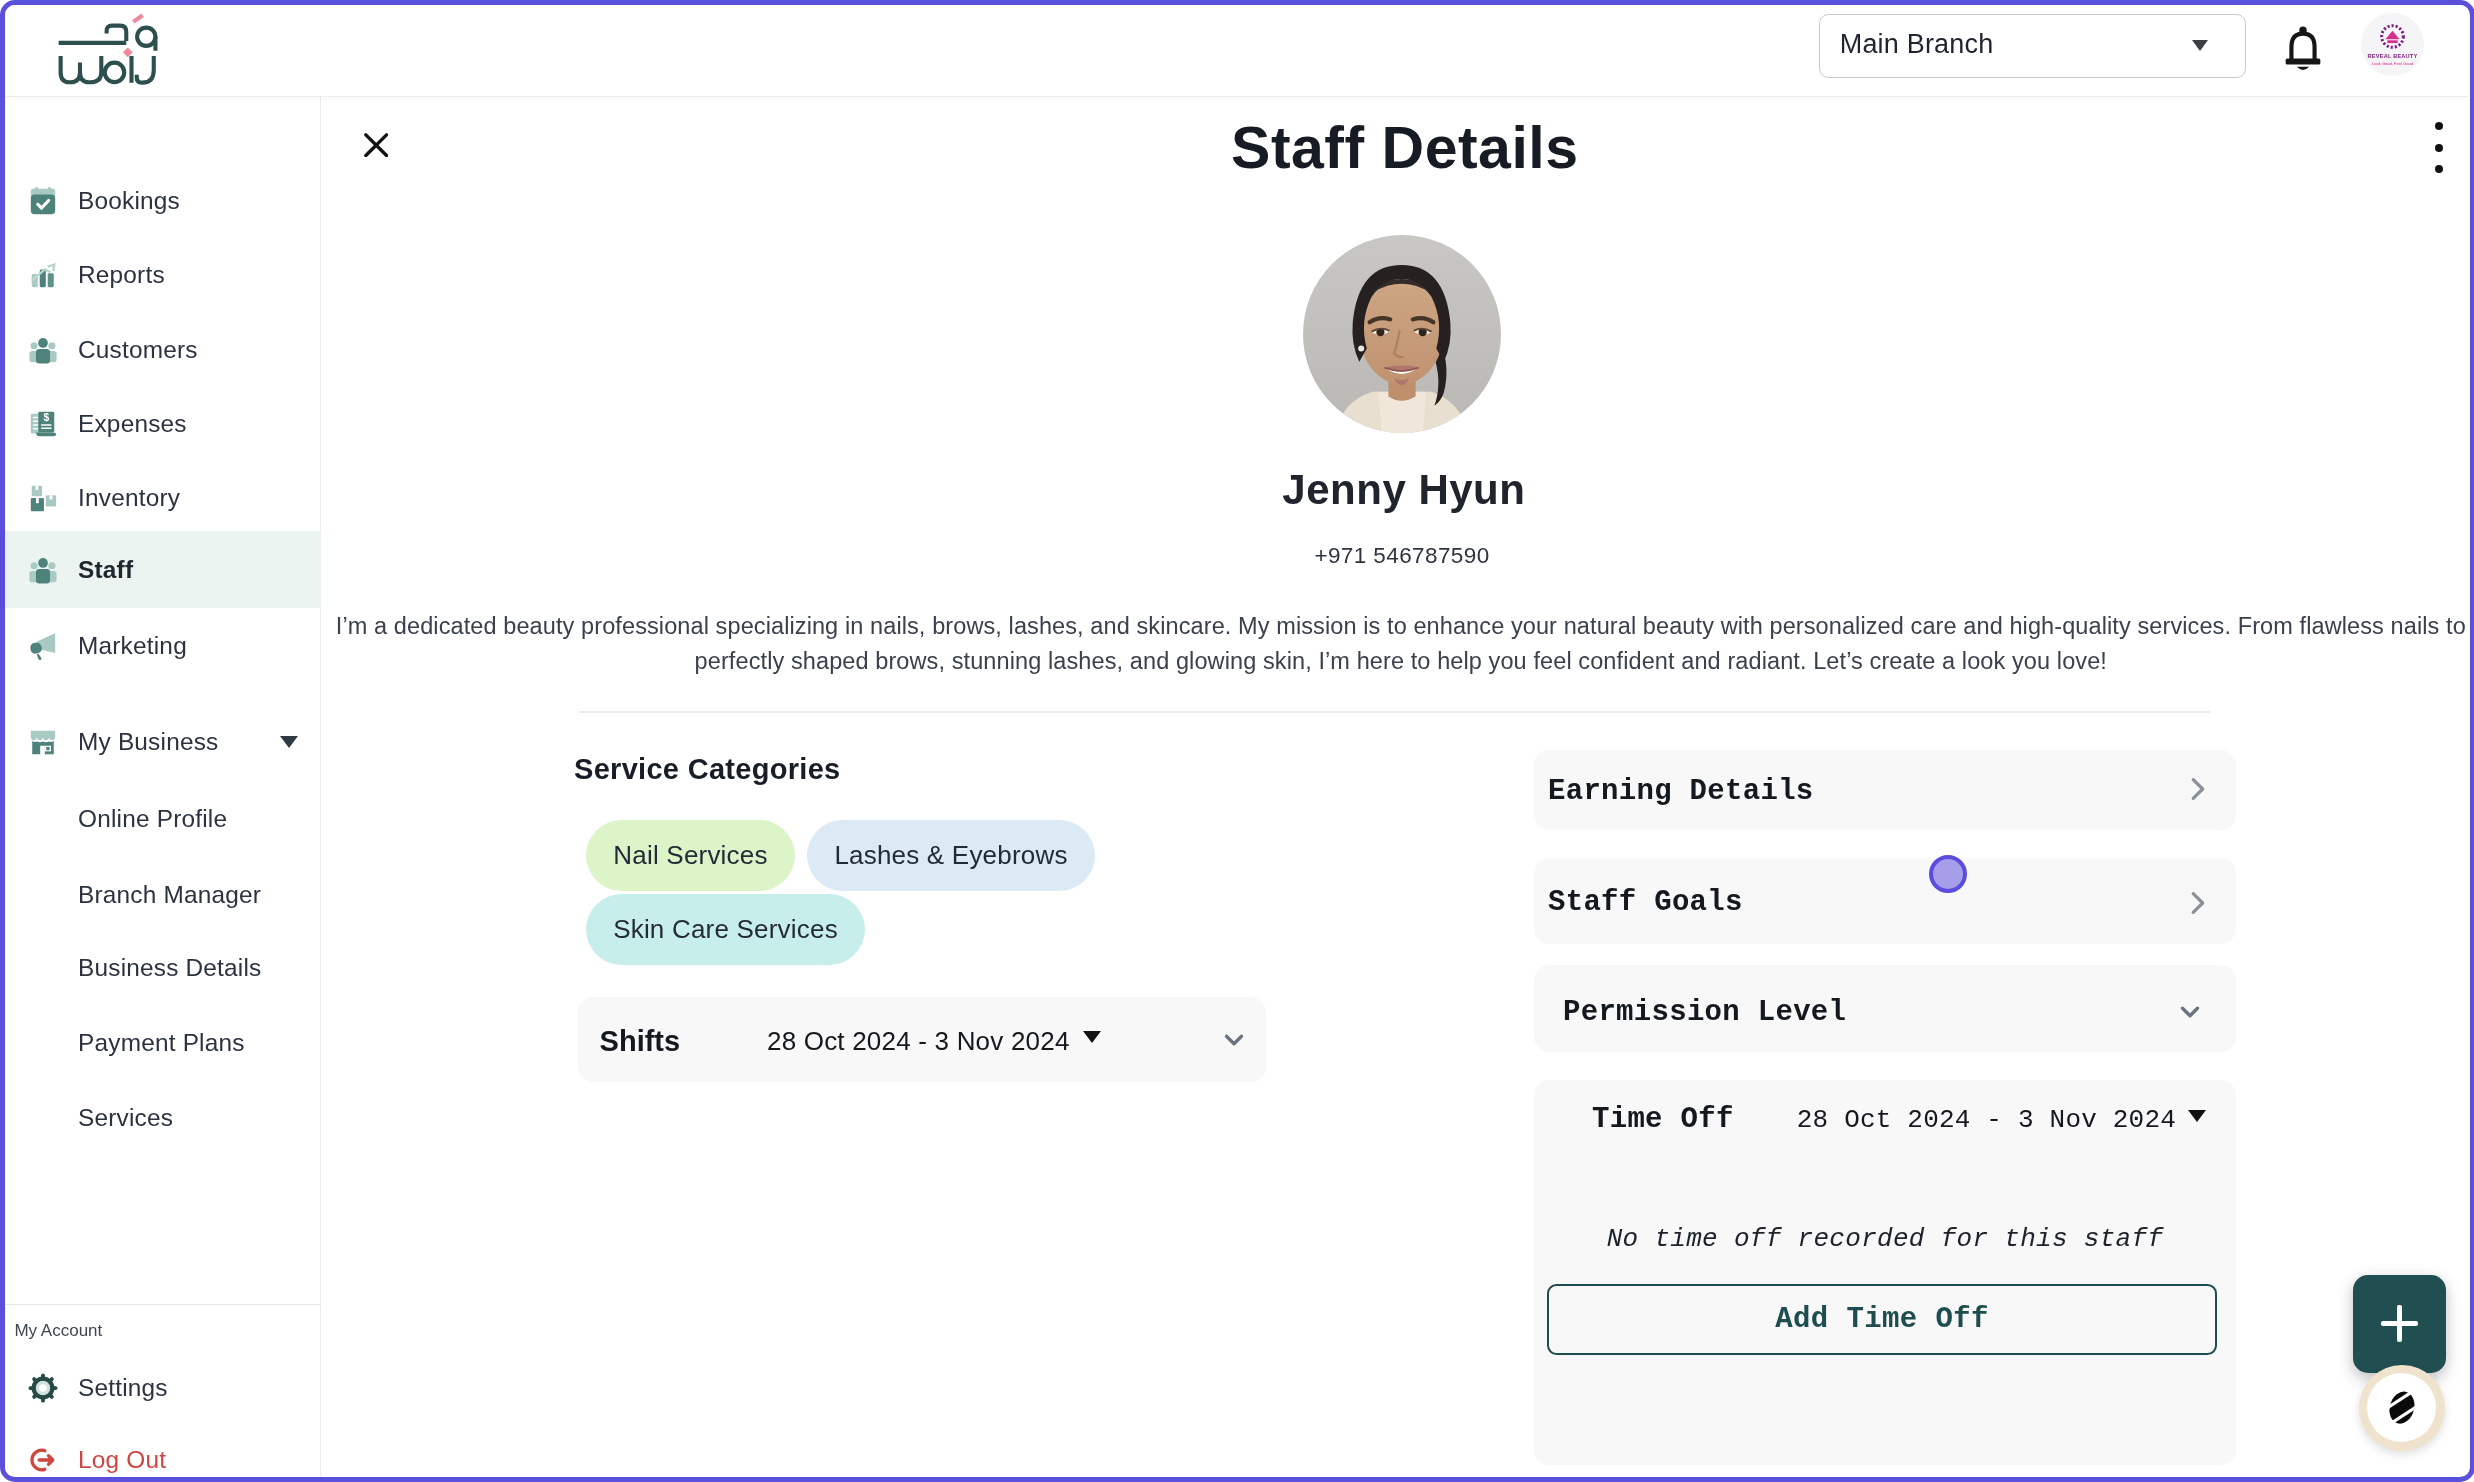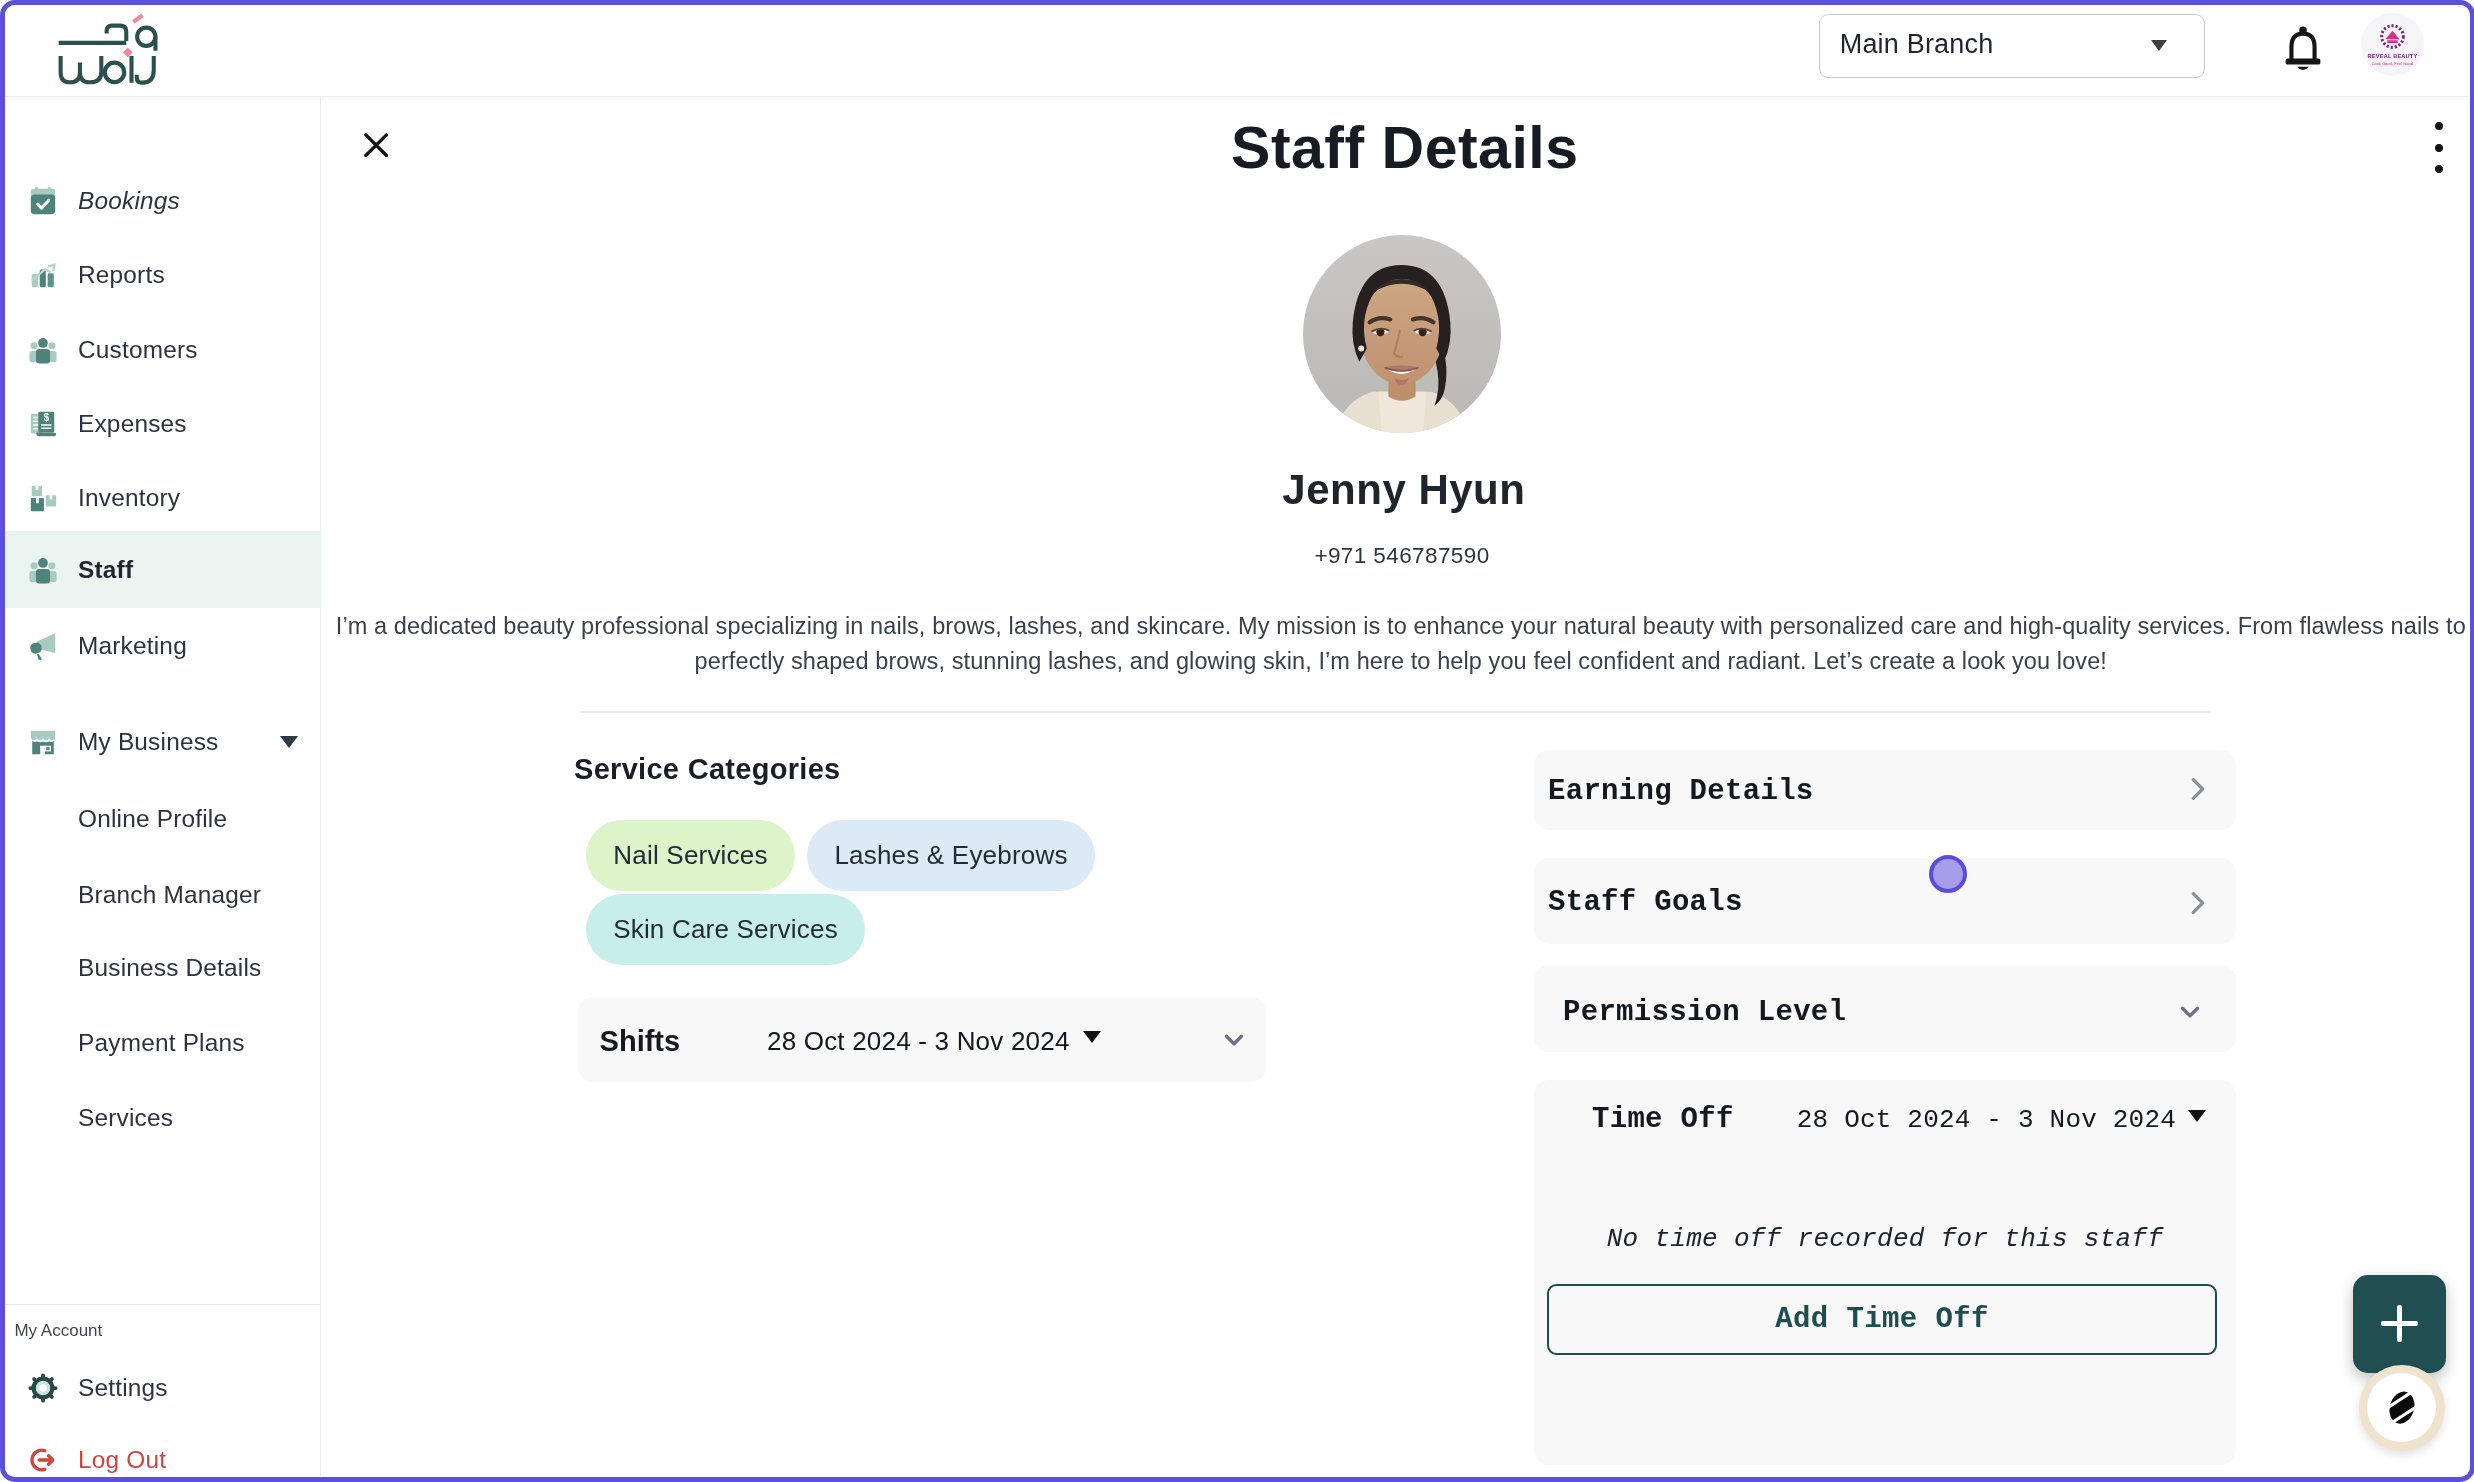--- a/index.html
+++ b/index.html
@@ -1,21 +1,21 @@
 <!DOCTYPE html>
 <html style="font-size:15px"><head>
 <meta charset="utf-8">
 <style>
 * { margin:0; padding:0; box-sizing:border-box; }
 html,body { width:2475px; height:1482px; background:#fff; font-family:"Liberation Sans", sans-serif; overflow:hidden; }
 .frame { position:absolute; left:0; top:0; width:2475px; height:1482px; border:5.6px solid #5a50db; border-radius:15px; overflow:hidden; background:#fff; }
 
 .header { position:absolute; left:0; top:0; width:2463px; height:91px; background:#fff; z-index:30; box-shadow:0 0.9px 0 #ececec, 0 2.8px 5.6px rgba(0,0,0,0.035); }
 .logo { position:absolute; left:53px; top:8.4px; }
-.select { position:absolute; left:1814px; top:9.4px; width:386px; height:64px; border:1.9px solid #c9c9c9; border-radius:9.4px; }
+.select { position:absolute; left:1814px; top:9.4px; width:427px; height:64px; border:1.9px solid #c9c9c9; border-radius:9.4px; }
 .select .lbl { position:absolute; left:19.7px; top:14px; font-size:27px; font-weight:500; color:#1f2430; letter-spacing:0.2px; }
 .select .caret { position:absolute; right:37px; top:24.4px; width:0; height:0; border-left:8.4px solid transparent; border-right:8.4px solid transparent; border-top:11.3px solid #3c4043; }
 .bell { position:absolute; left:2279px; top:19px; }
 .avatar-top { position:absolute; left:2356px; top:8.4px; width:63px; height:63px; border-radius:50%; background:#f5f4f6; overflow:hidden; }
 
 .sidebar { position:absolute; left:0px; top:91px; width:316px; height:1380px; background:#fff; border-right:0.9px solid #ececec; z-index:20; }
 .nav-item { position:absolute; left:0; width:316px; height:75px; }
 .nav-item .ico { position:absolute; left:22.5px; top:22.5px; width:30px; height:30px; }
 .nav-item .txt { position:absolute; left:73px; top:50%; transform:translateY(-50%); font-size:24.4px; color:#2b3240; letter-spacing:0.2px; }
 .nav-item.active { background:#ecf4f2; }
@@ -63,21 +63,21 @@
 .fab:after { content:""; position:absolute; left:44px; top:30px; width:4.7px; height:37px; background:#fff; border-radius:1.9px; }
 .chatb { position:absolute; left:2354px; top:1360px; width:86px; height:86px; border-radius:50%; background:#efe3cd; z-index:41; box-shadow:0 3.8px 9.4px rgba(0,0,0,0.12); }
 .chatb .inner { position:absolute; left:8.4px; top:8.4px; width:69px; height:69px; border-radius:50%; background:#fff; }
 
 </style>
 </head>
 <body>
 <div class="frame">
 
   <div class="sidebar">
-    <div class="nav-item" style="top:67px;font-style:italic;">
+    <div class="nav-item" style="top:67px;">
         <svg class="ico" viewBox="0 0 32 32">
           <rect x="3" y="3" width="26" height="10" rx="3" fill="#a9cac3"></rect>
           <rect x="7" y="1" width="4" height="6" rx="2" fill="#a9cac3"></rect>
           <rect x="21" y="1" width="4" height="6" rx="2" fill="#a9cac3"></rect>
           <rect x="3" y="9" width="26" height="21" rx="4" fill="#4e837b"></rect>
           <path d="M10.5 19.5 L14.5 23.5 L22 15.5" stroke="#fff" stroke-width="3.4" fill="none" stroke-linecap="round" stroke-linejoin="round"></path>
         </svg>
         <span class="txt">Bookings</span>
       </div>
     <div class="nav-item" style="top:141px;">

